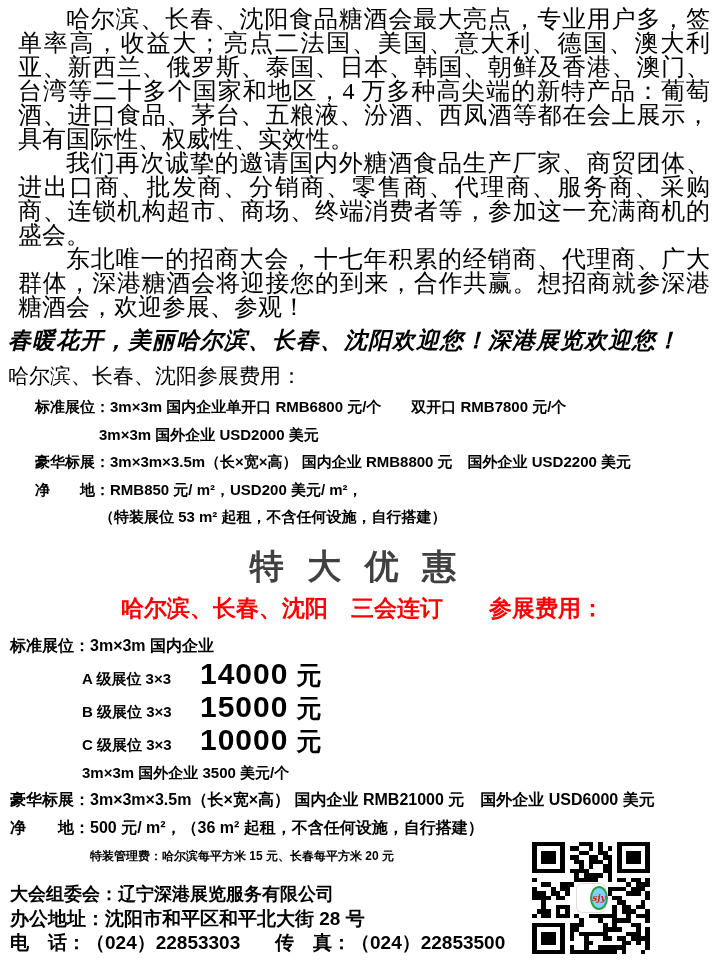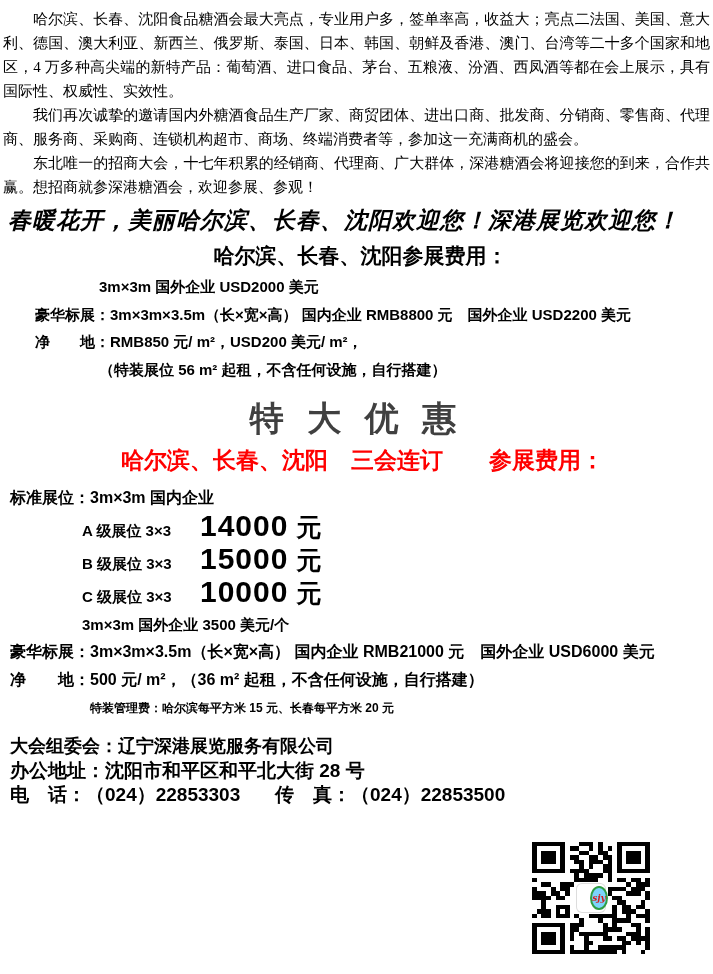--- a/index.html
+++ b/index.html
@@ -1,32 +1,31 @@
 <!DOCTYPE html>
 <html><head>
 <meta charset="utf-8">
 <style>
   html,body{margin:0;padding:0;background:#888;}
   .page{
     width:713px;height:974px;background:#fff;position:relative;overflow:hidden;
     font-family:"Liberation Serif","DejaVu Serif",serif;color:#000;margin:0 auto;
   }
   
-  .intro{padding:7px 3px 0 3px;font-size:15px;line-height:24px;text-align:justify;}
+  .intro{padding:7px 3px 0 18px;font-size:24px;line-height:24px;text-align:justify;}
   .intro p{margin:0;text-indent:2em;}
   
   .calligraphy{
     margin:7px 0 0 8px;font-size:23px;line-height:28px;font-weight:bold;font-style:italic;
     font-family:"DejaVu Serif","Liberation Serif",serif;letter-spacing:1px;white-space:nowrap;
   }
   
   .fees-heading{
-    margin:9px 0 0 8px;font-size:21px;line-height:26px;font-weight:bold;
+    margin:9px 0 0 8px;font-size:21px;line-height:26px;font-weight:normal;
     font-family:"Liberation Sans","DejaVu Sans",sans-serif;
-    text-align:center;
   }
   
   .fee-block1{
     margin:4px 0 0 35px;font-family:"Liberation Sans","DejaVu Sans",sans-serif;
     font-weight:bold;font-size:15px;
   }
   .fee-block1 .fee-row{line-height:27.5px;white-space:nowrap;}
   .fee-block1 .fee-row.cont{margin-left:64px;}
   .fee-label{display:inline-block;}
   
@@ -85,31 +84,34 @@
     <p>哈尔滨、长春、沈阳食品糖酒会最大亮点，专业用户多，签单率高，收益大；亮点二法国、美国、意大利、德国、澳大利亚、新西兰、俄罗斯、泰国、日本、韩国、朝鲜及香港、澳门、台湾等二十多个国家和地区，4 万多种高尖端的新特产品：葡萄酒、进口食品、茅台、五粮液、汾酒、西凤酒等都在会上展示，具有国际性、权威性、实效性。</p>
     <p>我们再次诚挚的邀请国内外糖酒食品生产厂家、商贸团体、进出口商、批发商、分销商、零售商、代理商、服务商、采购商、连锁机构超市、商场、终端消费者等，参加这一充满商机的盛会。</p>
     <p>东北唯一的招商大会，十七年积累的经销商、代理商、广大群体，深港糖酒会将迎接您的到来，合作共赢。想招商就参深港糖酒会，欢迎参展、参观！</p>
   </section>
 
   <div class="calligraphy">春暖花开，美丽哈尔滨、长春、沈阳欢迎您！深港展览欢迎您！</div>
 
   <h2 class="fees-heading">哈尔滨、长春、沈阳参展费用：</h2>
 
   <div class="fee-block1">
+    <div class="fee-row">
+      <span class="fee-label">标准展位：</span><span>3m×3m 国内企业单开口 RMB6800 元/个　　双开口 RMB7800 元/个</span>
+    </div>
     <div class="fee-row cont">
       <span>3m×3m 国外企业 USD2000 美元</span>
     </div>
     <div class="fee-row">
       <span class="fee-label">豪华标展：</span><span>3m×3m×3.5m（长×宽×高） 国内企业 RMB8800 元　国外企业 USD2200 美元</span>
     </div>
     <div class="fee-row">
       <span class="fee-label">净　　地：</span><span>RMB850 元/ m²，USD200 美元/ m²，</span>
     </div>
     <div class="fee-row cont">
-      <span>（特装展位 56 m² 起租，不含任何设施，自行搭建）</span>
+      <span>（特装展位 53 m² 起租，不含任何设施，自行搭建）</span>
     </div>
   </div>
 
   <div class="promo-title accent" style="color: #404040;">特 大 优 惠</div>
   <div class="promo-subtitle accent" style="color: rgb(255, 0, 0); padding-left: 12px;">哈尔滨、长春、沈阳　三会连订　　参展费用：</div>
 
   <div class="fee-block2">
     <div class="fee-row2">
       <span class="fee-label">标准展位：</span><span>3m×3m 国内企业</span>
     </div>

